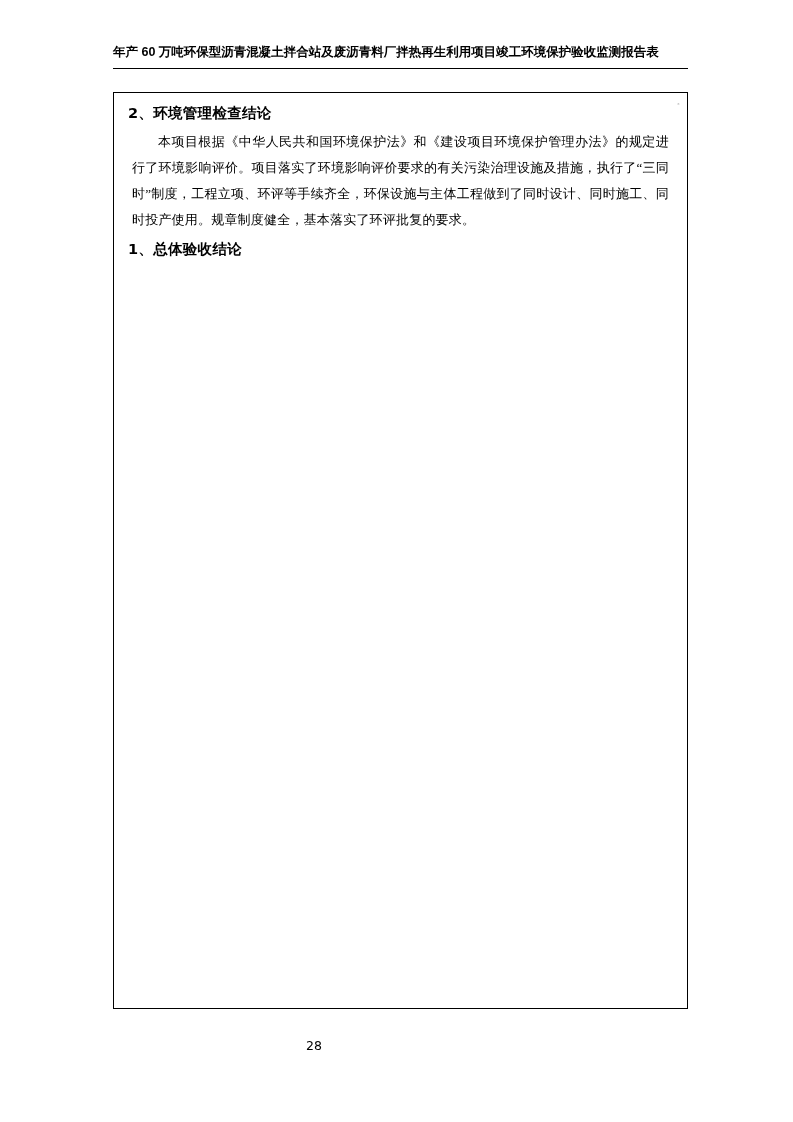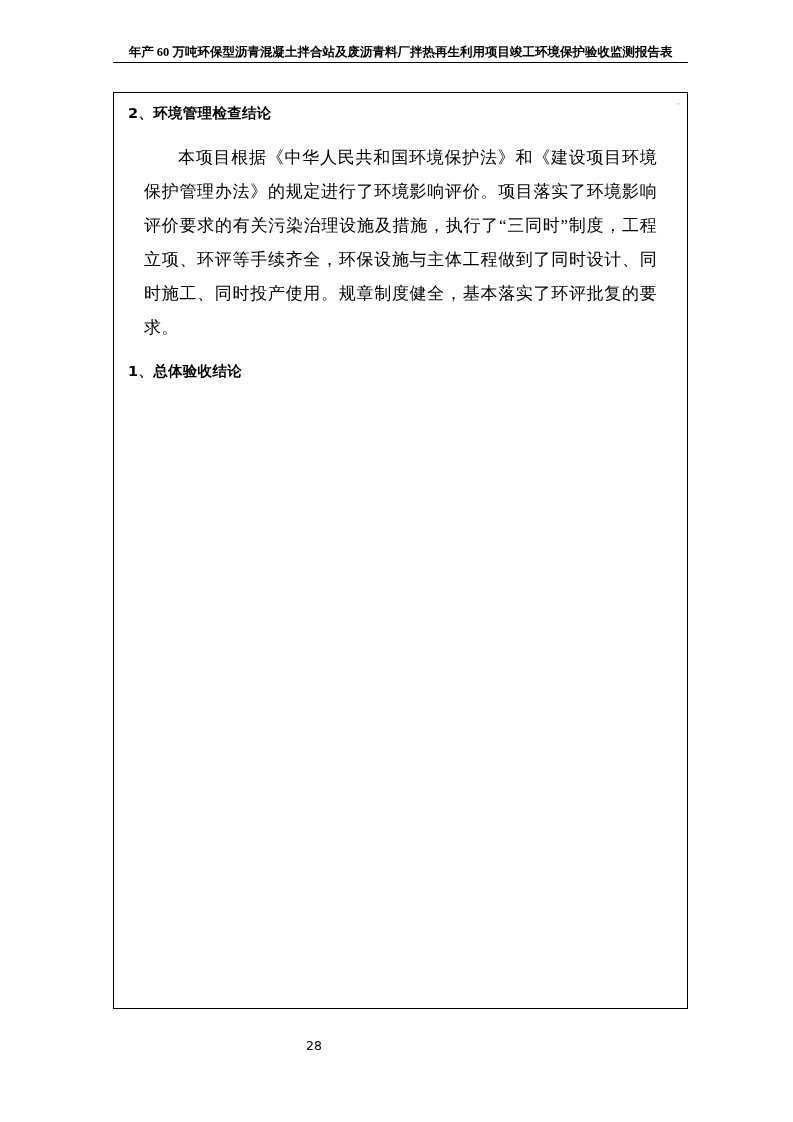--- a/index.html
+++ b/index.html
@@ -20,26 +20,25 @@
     top: 0;
     width: 793px;
     height: 1122px;
     box-sizing: border-box;
   }
   .header {
     position: absolute;
     left: 113px;
     top: 44px;
     width: 575px;
-    text-align: center;
-    font-family: Liberation Serif, serif;
+    font-family: Liberation Sans, sans-serif;
     font-size: 12.5px;
     font-weight: bold;
     letter-spacing: 0px;
-    padding-bottom: 2px;
+    padding-bottom: 8px;
     border-bottom: 1.2px solid #000000;
     line-height: 1.3;
     white-space: nowrap;
   }
   .content-box {
     position: absolute;
     left: 113px;
     top: 92px;
     width: 575px;
     height: 917px;
@@ -49,26 +48,26 @@
   }
   .section-title {
     font-family: "DejaVu Sans", "Liberation Sans", sans-serif;
     font-size: 14.5px;
     font-weight: bold;
     line-height: 1.5;
     margin: 0 0 2px 0;
     letter-spacing: 0.3px;
   }
   .para {
-    font-size: 17px;
+    font-size: 13px;
     line-height: 2.0;
     text-align: justify;
     text-justify: inter-ideograph;
     text-indent: 2em;
-    margin: 16px;
+    margin: 4px;
     letter-spacing: 0.2px;
   }
   .section-title.second {
     margin-top: 6px;
   }
   .corner-mark {
     position: absolute;
     right: 3px;
     top: 4px;
     font-size: 7px;

